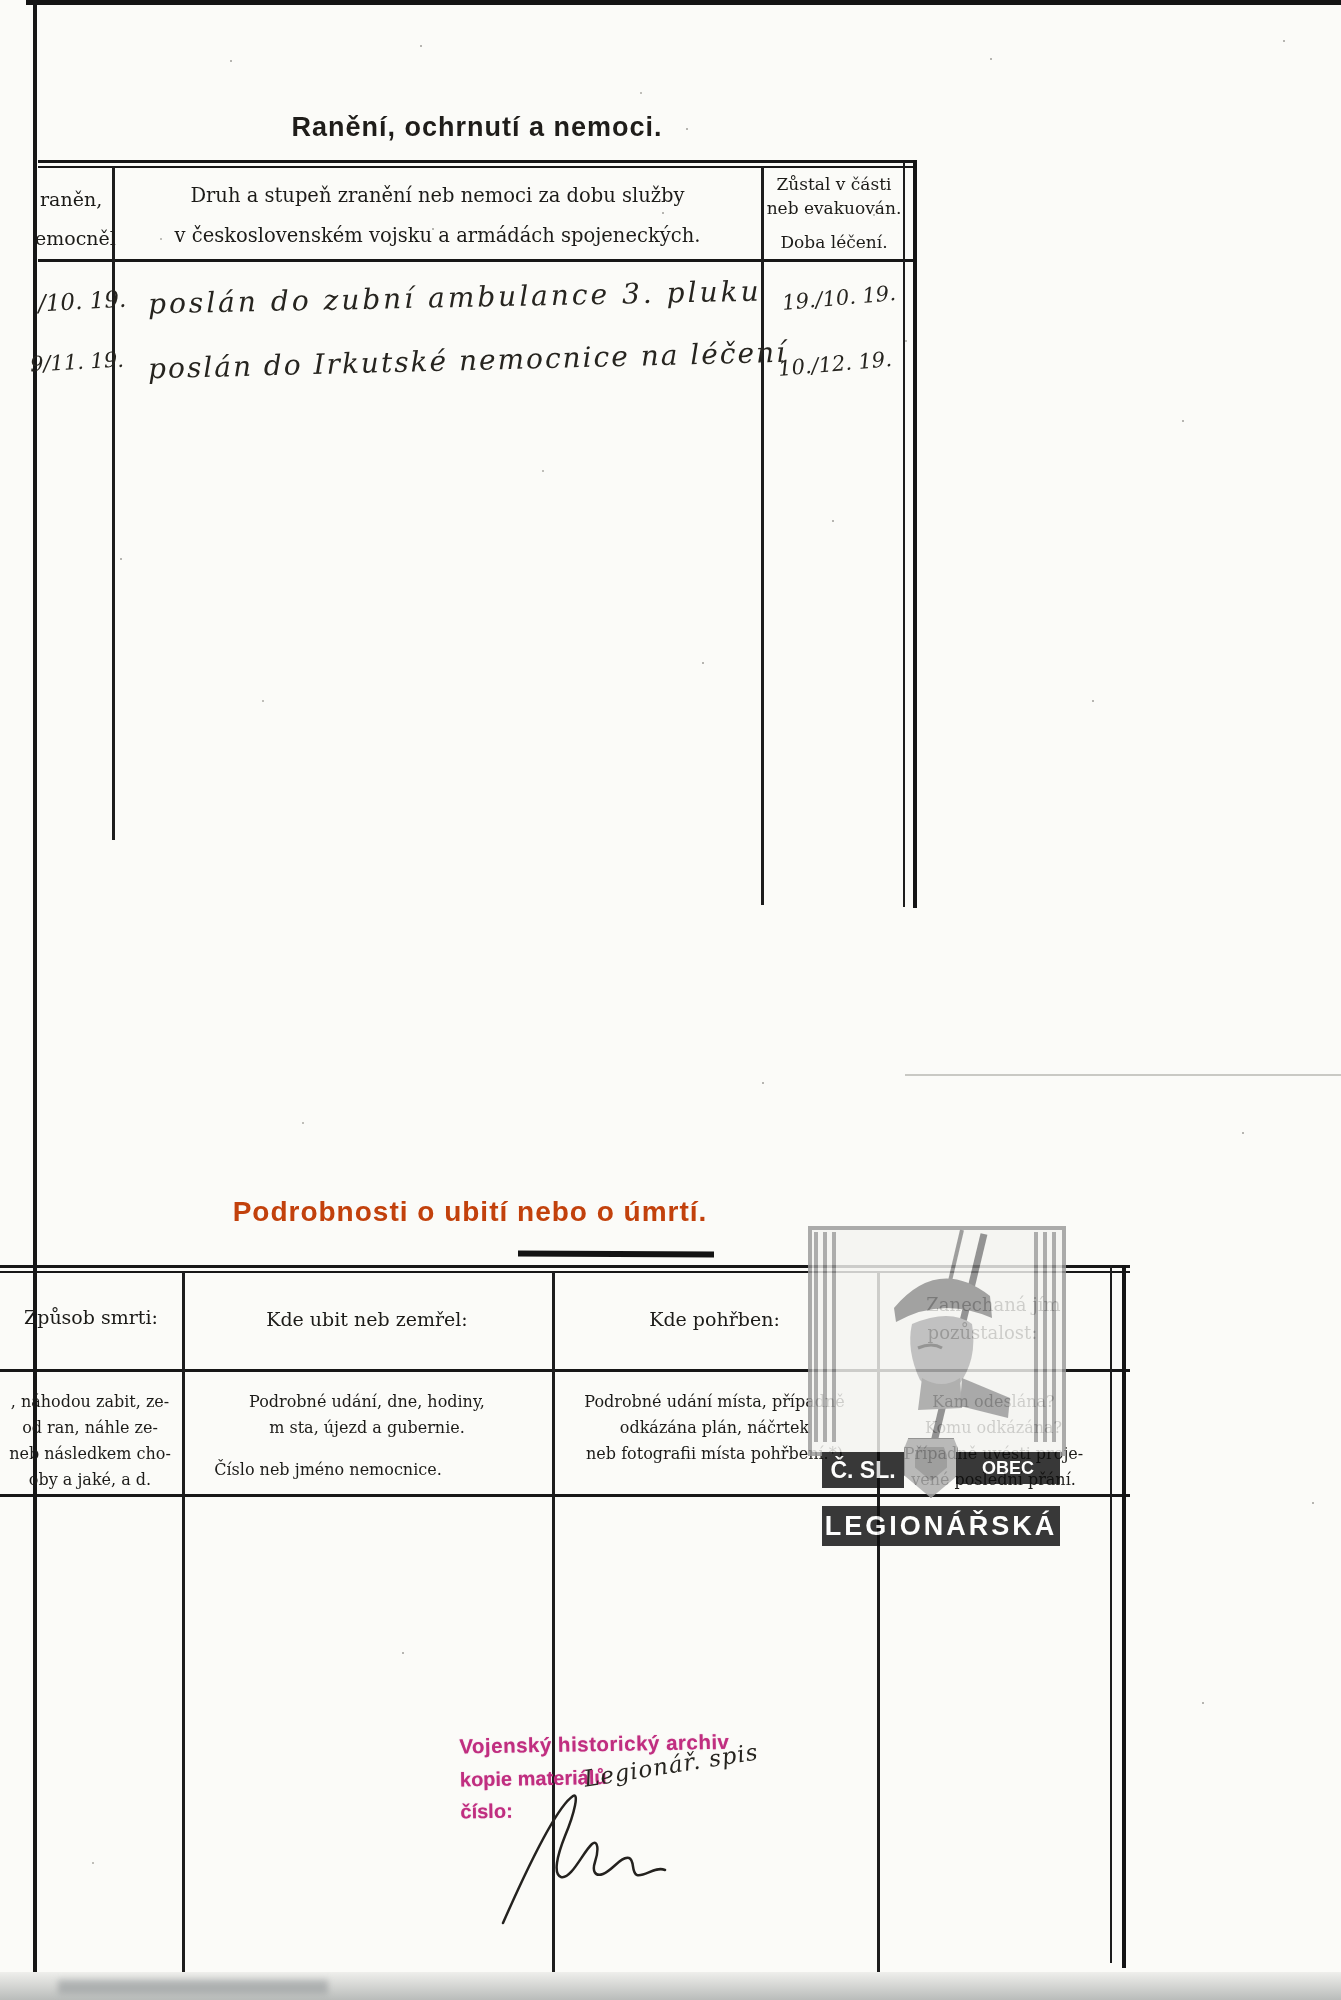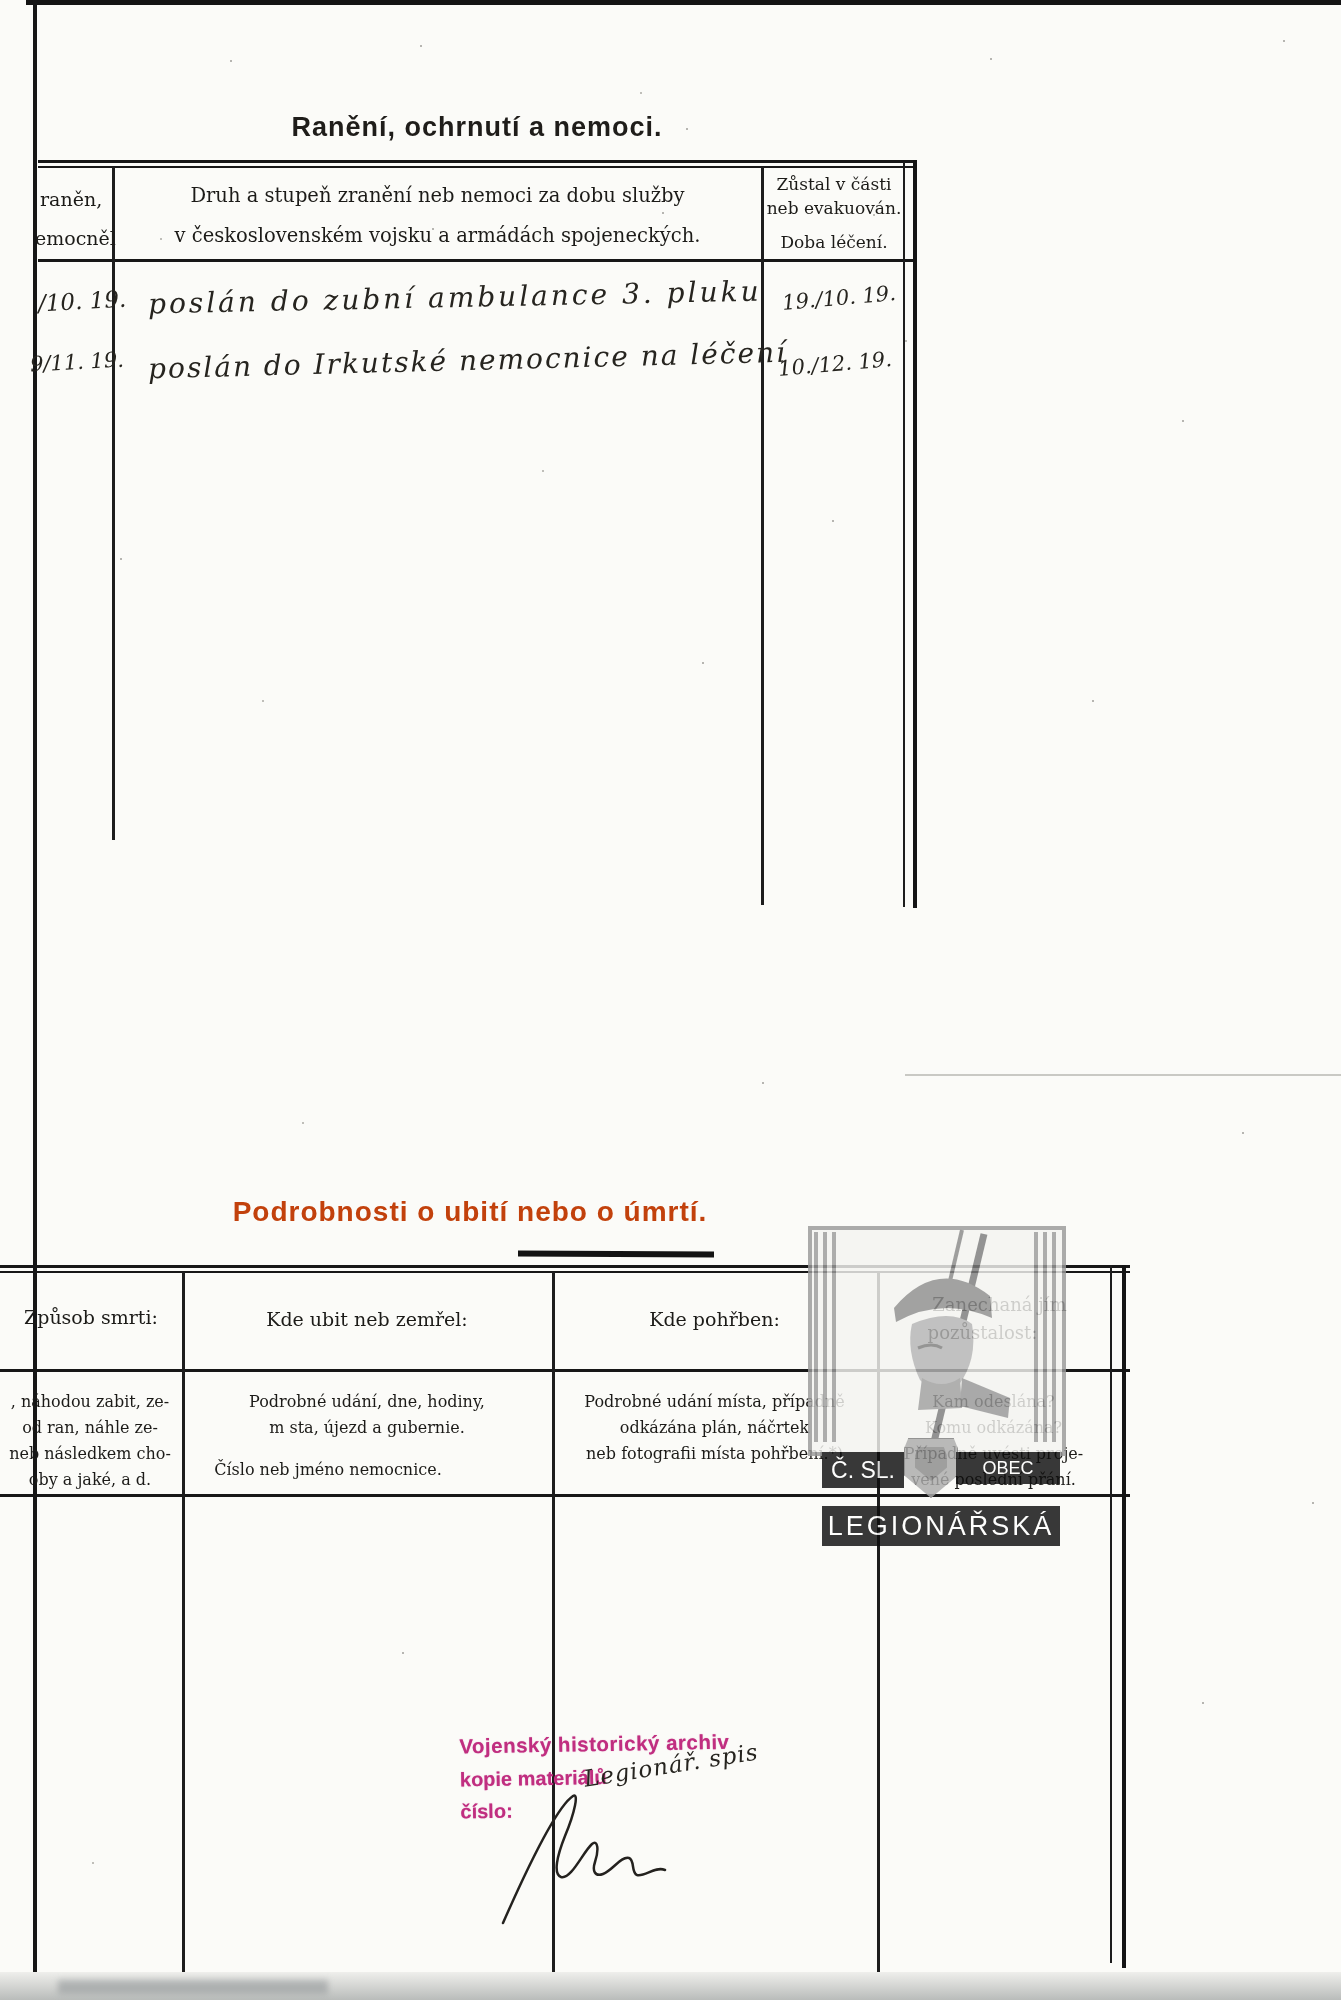--- a/index.html
+++ b/index.html
@@ -56,21 +56,21 @@
   .t2-headsep1{left:0;top:1369px;width:1130px;height:2.5px;}
   .t2-headsep2{left:0;top:1494px;width:1130px;height:2.5px;}
   .t2-div1{left:182px;top:1272px;height:726px;}
   .t2-div2{left:552px;top:1272px;height:726px;}
   .t2-div3{left:877px;top:1272px;height:726px;}
   .t2-right-in{left:1110px;top:1265px;width:2px;height:698px;background:#1d1d1d;}
   .t2-right-out{left:1122px;top:1265px;width:4px;height:703px;background:#141414;}
   .t2c1h{left:0;top:1306px;width:182px;font-size:19px;}
   .t2c2h{left:182px;top:1308px;width:370px;font-size:19px;}
   .t2c3h{left:552px;top:1308px;width:325px;font-size:19px;}
-  .t2c4h1{left:877px;top:1294px;width:233px;font-size:18px;padding-left:6px;}
+  .t2c4h1{left:877px;top:1294px;width:233px;font-size:18px;}
   .t2c4h2{left:877px;top:1322px;width:191px;font-size:18px;padding-left:10px;}
   .sub{font-size:16px;}
   .t2c1s0{left:0;top:1392px;width:180px;}
   .t2c1s1{left:0;top:1418px;width:180px;}
   .t2c1s2{left:0;top:1444px;width:180px;}
   .t2c1s3{left:0;top:1470px;width:180px;}
   .t2c2s0{left:182px;top:1392px;width:370px;}
   .t2c2s1{left:182px;top:1418px;width:370px;}
   .t2c2s2{left:182px;top:1460px;width:292px;}
   .t2c3s0{left:552px;top:1392px;width:325px;}
@@ -91,21 +91,21 @@
   .signature{left:495px;top:1778px;width:200px;height:150px;}
   
   .watermark{left:808px;top:1226px;width:258px;height:312px;opacity:.82;}
   .wm-frame{left:0;top:0;width:250px;height:222px;border:4px solid #9a9a9a;background:#f4f4f1;}
   .wm-bars-left,.wm-bars-right{top:6px;width:26px;height:210px;
       background:repeating-linear-gradient(90deg,#9c9c9c 0 4px,rgba(0,0,0,0) 4px 9px);}
   .wm-bars-left{left:6px;}
   .wm-bars-right{left:226px;}
   .wm-emblem{left:34px;top:2px;width:190px;height:218px;}
   .wm-box{background:#0e0e0e;color:#fff;font-family:"Liberation Sans",sans-serif;
-          font-weight:400;display:flex;align-items:center;justify-content:center;}
+          font-weight:700;display:flex;align-items:center;justify-content:center;}
   .wm-box1{left:14px;top:226px;width:82px;height:36px;font-size:23px;}
   .wm-box2{left:148px;top:226px;width:104px;height:32px;font-size:18px;}
   .wm-box3{left:14px;top:268px;width:238px;height:40px;font-size:27px;letter-spacing:3px;margin-top:12px;}
   .wm-shield{left:96px;top:212px;width:52px;height:58px;background:#ababab;
              clip-path:polygon(8% 0,92% 0,100% 18%,100% 62%,50% 100%,0 62%,0 18%);
              border:1px solid #7e7e7e;}
   .wm-shield-inner{left:10px;top:8px;width:32px;height:34px;background:#8b8b8b;
              clip-path:polygon(10% 0,90% 0,100% 25%,100% 60%,50% 100%,0 60%,0 25%);}
   
   .bottom-strip{left:0;top:1972px;width:1341px;height:28px;

